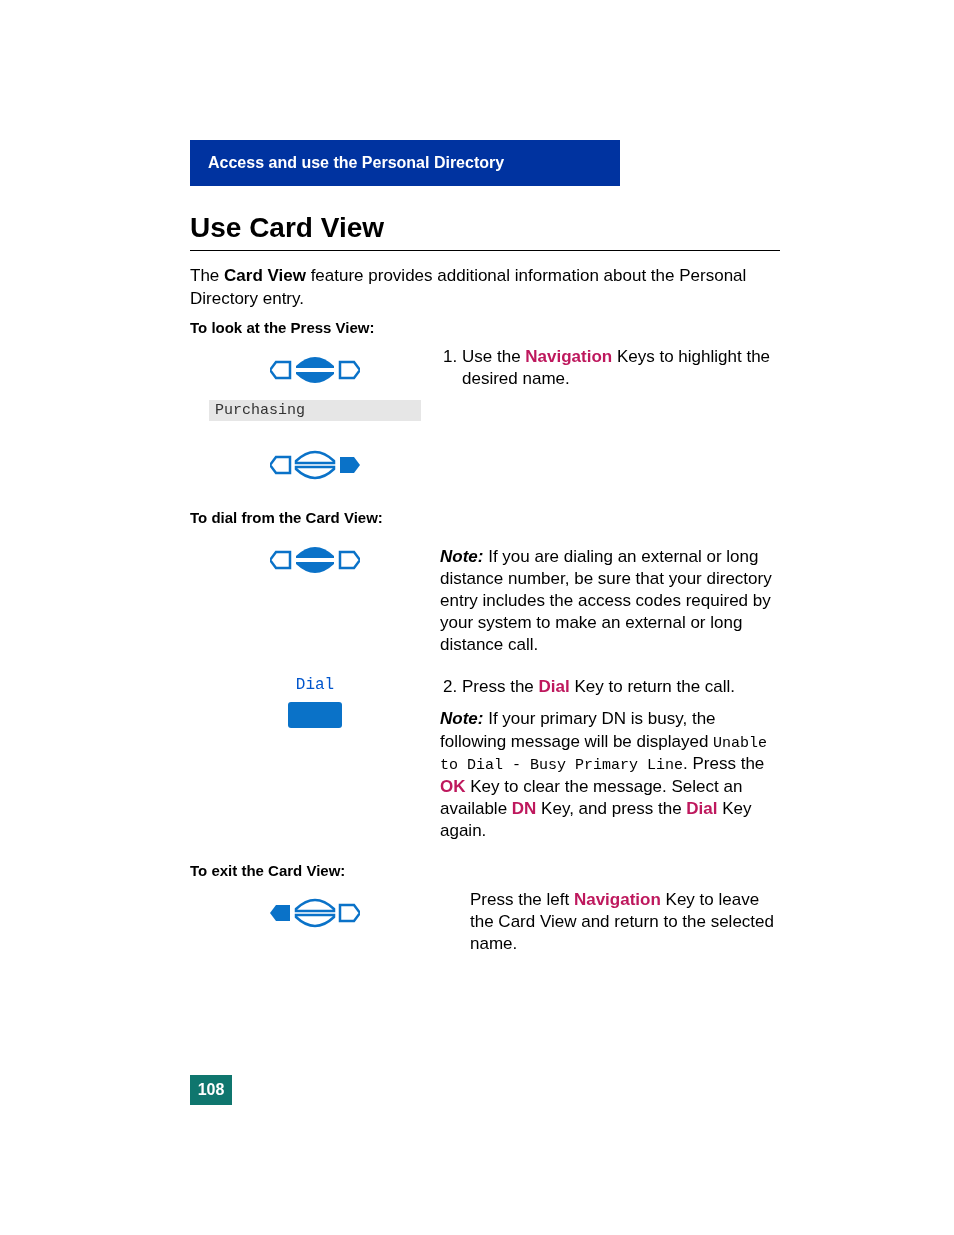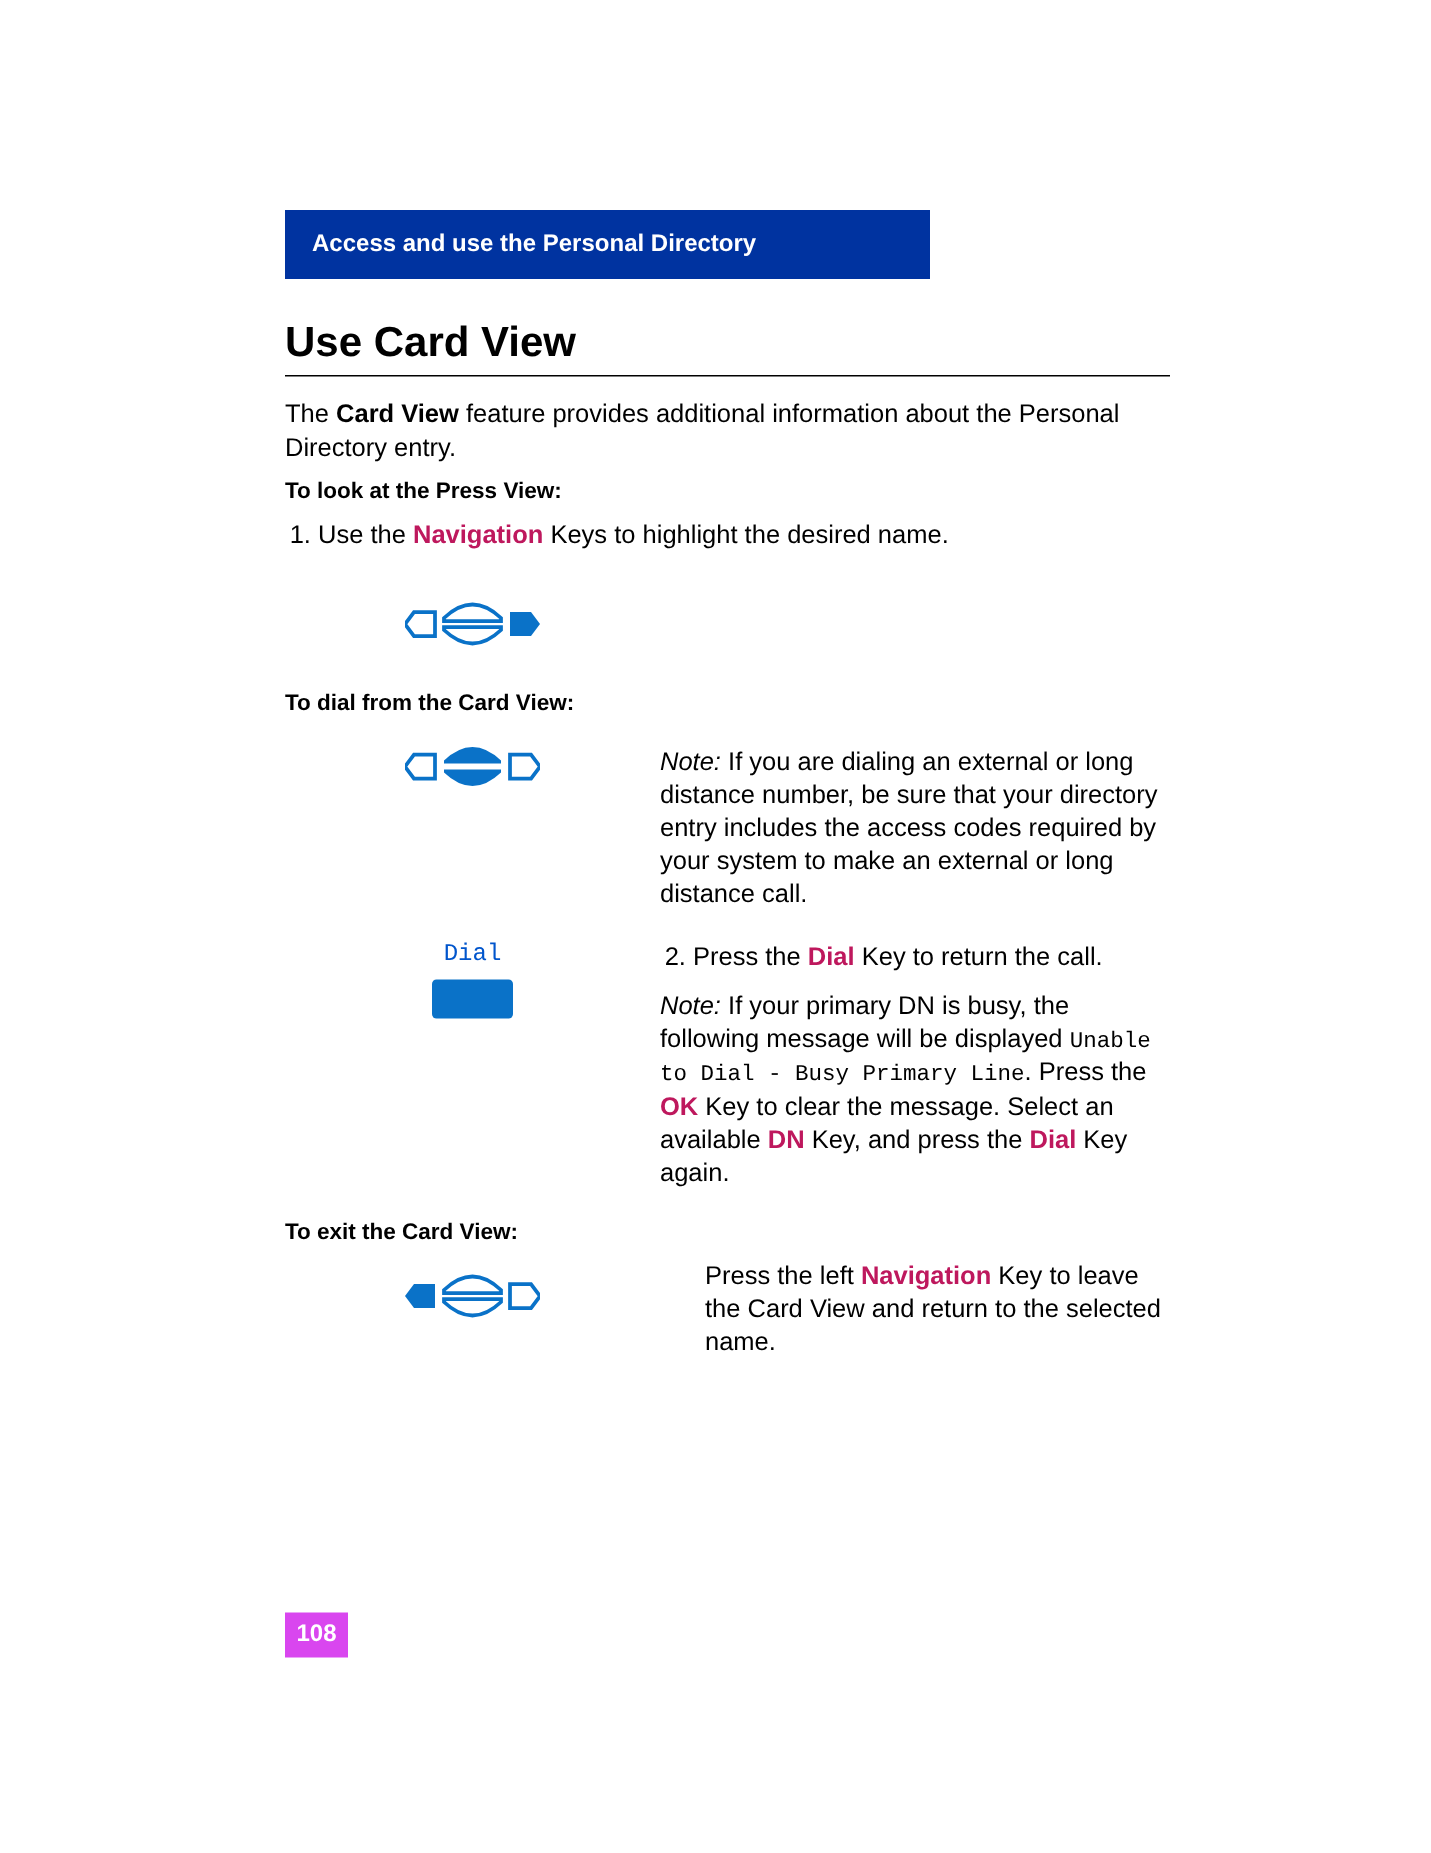--- a/index.html
+++ b/index.html
@@ -99,38 +99,38 @@
     padding-left: 22px;
   }
   ol.steps li {
     margin-bottom: 4px;
   }
   .note {
     margin: 10px 0 0 0;
   }
   .note-label {
     font-style: italic;
-    font-weight: normal;
+    font-weight: bold;
   }
   .mono-inline {
     font-family: "Courier New", monospace;
     font-size: 15px;
   }
   .kw {
     color: #be185d;
     font-weight: bold;
   }
   b { font-weight: bold; }
   .page-number {
     position: absolute;
     left: 190px;
     top: 1075px;
     width: 42px;
     padding: 6px 0;
-    background: #d946ef;
+    background: #0f766e;
     color: #fff;
     font-weight: bold;
     font-size: 16px;
     text-align: center;
   }
   svg.navkeys { display: block; }
 </style>
 </head>
 <body>
 
@@ -141,20 +141,29 @@
   <h1 class="section-title">Use Card View</h1>
   <hr class="title-rule">
 
   <p class="intro">
     <span>The </span><b>Card View</b><span> feature provides additional information about the Personal Directory entry.</span>
   </p>
 
   <p class="sub-heading">To look at the Press View:</p>
 
   <div class="row">
+    <div class="left-col">
+      <svg class="navkeys" width="90" height="48" viewBox="0 0 90 48">
+        <path d="M6 16 L20 16 L20 32 L6 32 L0 24 Z" fill="none" stroke="#0a72c8" stroke-width="2.5"></path>
+        <path d="M84 16 L70 16 L70 32 L84 32 L90 24 Z" fill="none" stroke="#0a72c8" stroke-width="2.5"></path>
+        <path d="M26 20 Q45 2 64 20 L64 22 L26 22 Z" fill="#0a72c8"></path>
+        <path d="M26 28 Q45 46 64 28 L64 26 L26 26 Z" fill="#0a72c8"></path>
+      </svg>
+      <div class="display-label">Purchasing</div>
+    </div>
     <div class="right-col">
       <ol class="steps">
           <li><span>Use the </span><span class="kw">Navigation</span><span> Keys to highlight the desired name.</span></li>
         </ol>
     </div>
   </div>
 
   <div class="row">
     <div class="left-col">
       <svg class="navkeys" width="90" height="48" viewBox="0 0 90 48">

